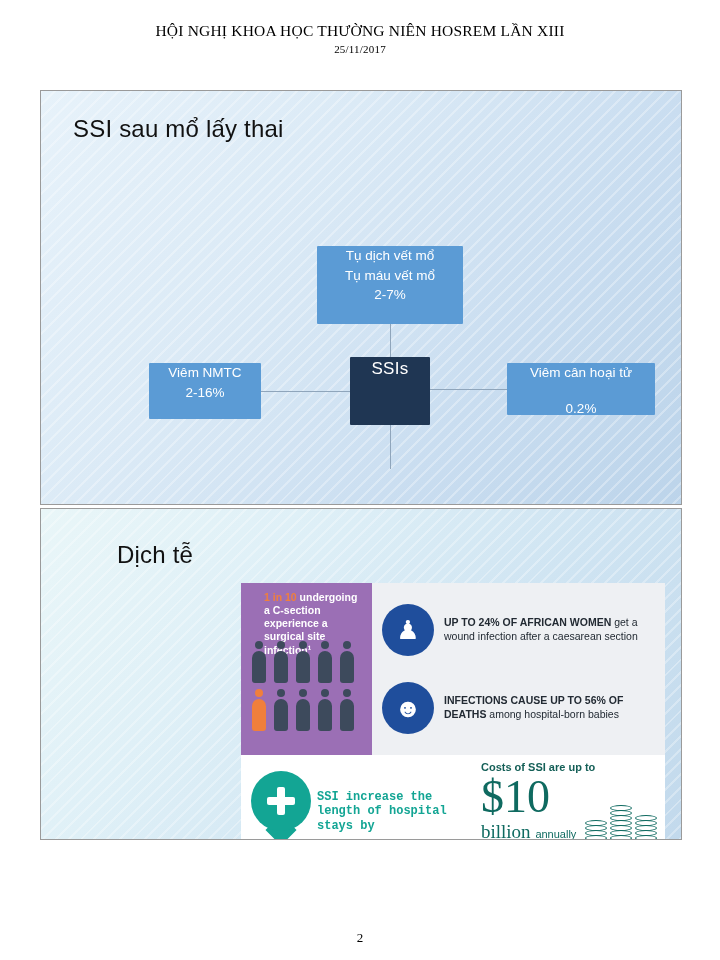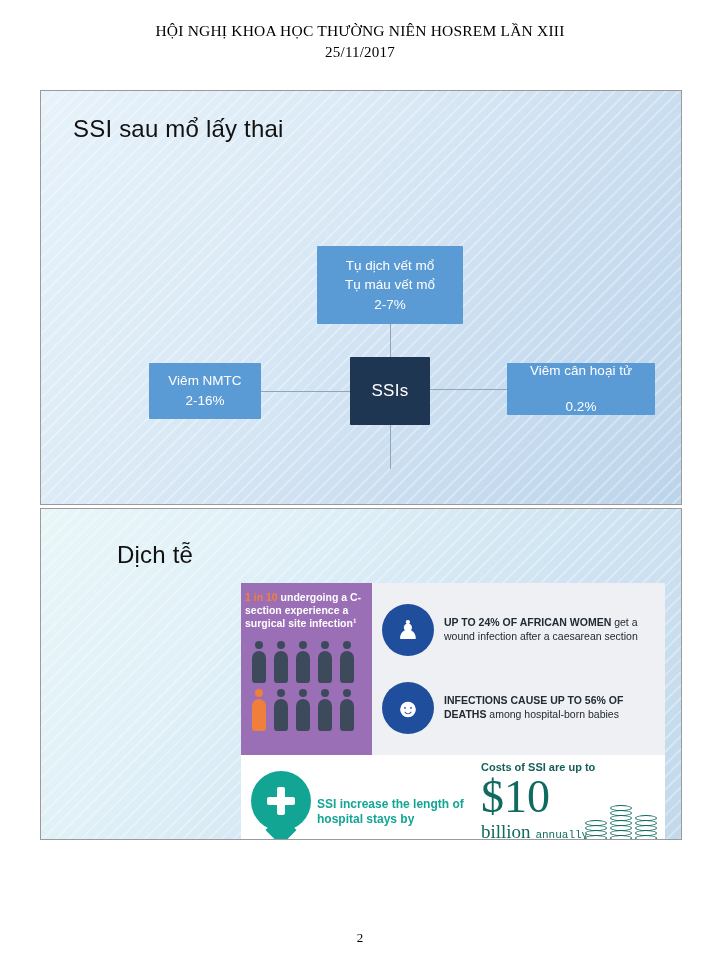--- a/index.html
+++ b/index.html
@@ -19,21 +19,21 @@
   .page-header {
     text-align: center;
     font-family: "Liberation Serif", serif;
     font-size: 15.5px;
     color: #000000;
     padding-top: 21px;
     line-height: 1.35;
     letter-spacing: 0.2px;
   }
   .page-header .line2 {
-    font-size: 15px;
+    font-size: 11px;
   }
 
   
   .slide {
     position: absolute;
     border: 1px solid #9a9a9a;
     box-sizing: border-box;
     overflow: hidden;
   }
   #slide1 {
@@ -70,21 +70,20 @@
     position: absolute;
     left: 0; top: 0;
     width: 642px; height: 363px;
   }
   .node {
     position: absolute;
     box-sizing: border-box;
     display: flex;
     flex-direction: column;
     align-items: center;
-    justify-content: center;
     color: #ffffff;
     font-size: 13.5px;
     line-height: 1.45;
     text-align: center;
     border-radius: 1px;
   }
   .node.blue { background: #5b9bd5; }
   .node.dark {
     background: #1f3653;
     font-size: 17px;
@@ -117,21 +116,21 @@
   }
   .info-top {
     display: flex;
     height: 172px;
   }
   .info-left {
     width: 131px;
     background: #9b6fb5;
     position: relative;
     box-sizing: border-box;
-    padding: 8px 7px 0 4px;
+    padding: 8px 7px 0 23px;
   }
   .info-left .headline {
     color: #ffffff;
     font-size: 10.5px;
     font-weight: bold;
     line-height: 1.25;
   }
   .info-left .headline .hl {
     color: #f07f3c;
   }
@@ -252,20 +251,21 @@
   }
   .pin .cross:before { left: 12px; top: 2px; width: 8px; height: 28px; }
   .pin .cross:after  { left: 2px; top: 12px; width: 28px; height: 8px; }
   .days-text {
     color: #13a594;
   }
   .days-text .sm {
     font-size: 12px;
     font-weight: bold;
     line-height: 1.2;
+    font-family: Liberation Mono, monospace;
   }
   .days-text .big {
     font-size: 22px;
     line-height: 1.2;
     margin-top: 2px;
   }
   .info-bottom-right {
     flex: 1;
     position: relative;
     padding: 6px 8px 20px 8px;
@@ -283,21 +283,21 @@
     line-height: 0.95;
     margin-top: 2px;
   }
   .cost-sub {
     font-family: "Liberation Serif", serif;
     font-size: 19px;
     color: #0f6a60;
     margin-top: 2px;
   }
   .cost-sub .annual {
-    font-family: Liberation Mono, monospace;
+    font-family: Liberation Sans, sans-serif;
     font-size: 11px;
   }
   .coins {
     position: absolute;
     right: 8px;
     top: 18px;
     width: 72px;
     height: 78px;
   }
   .coin-stack {

